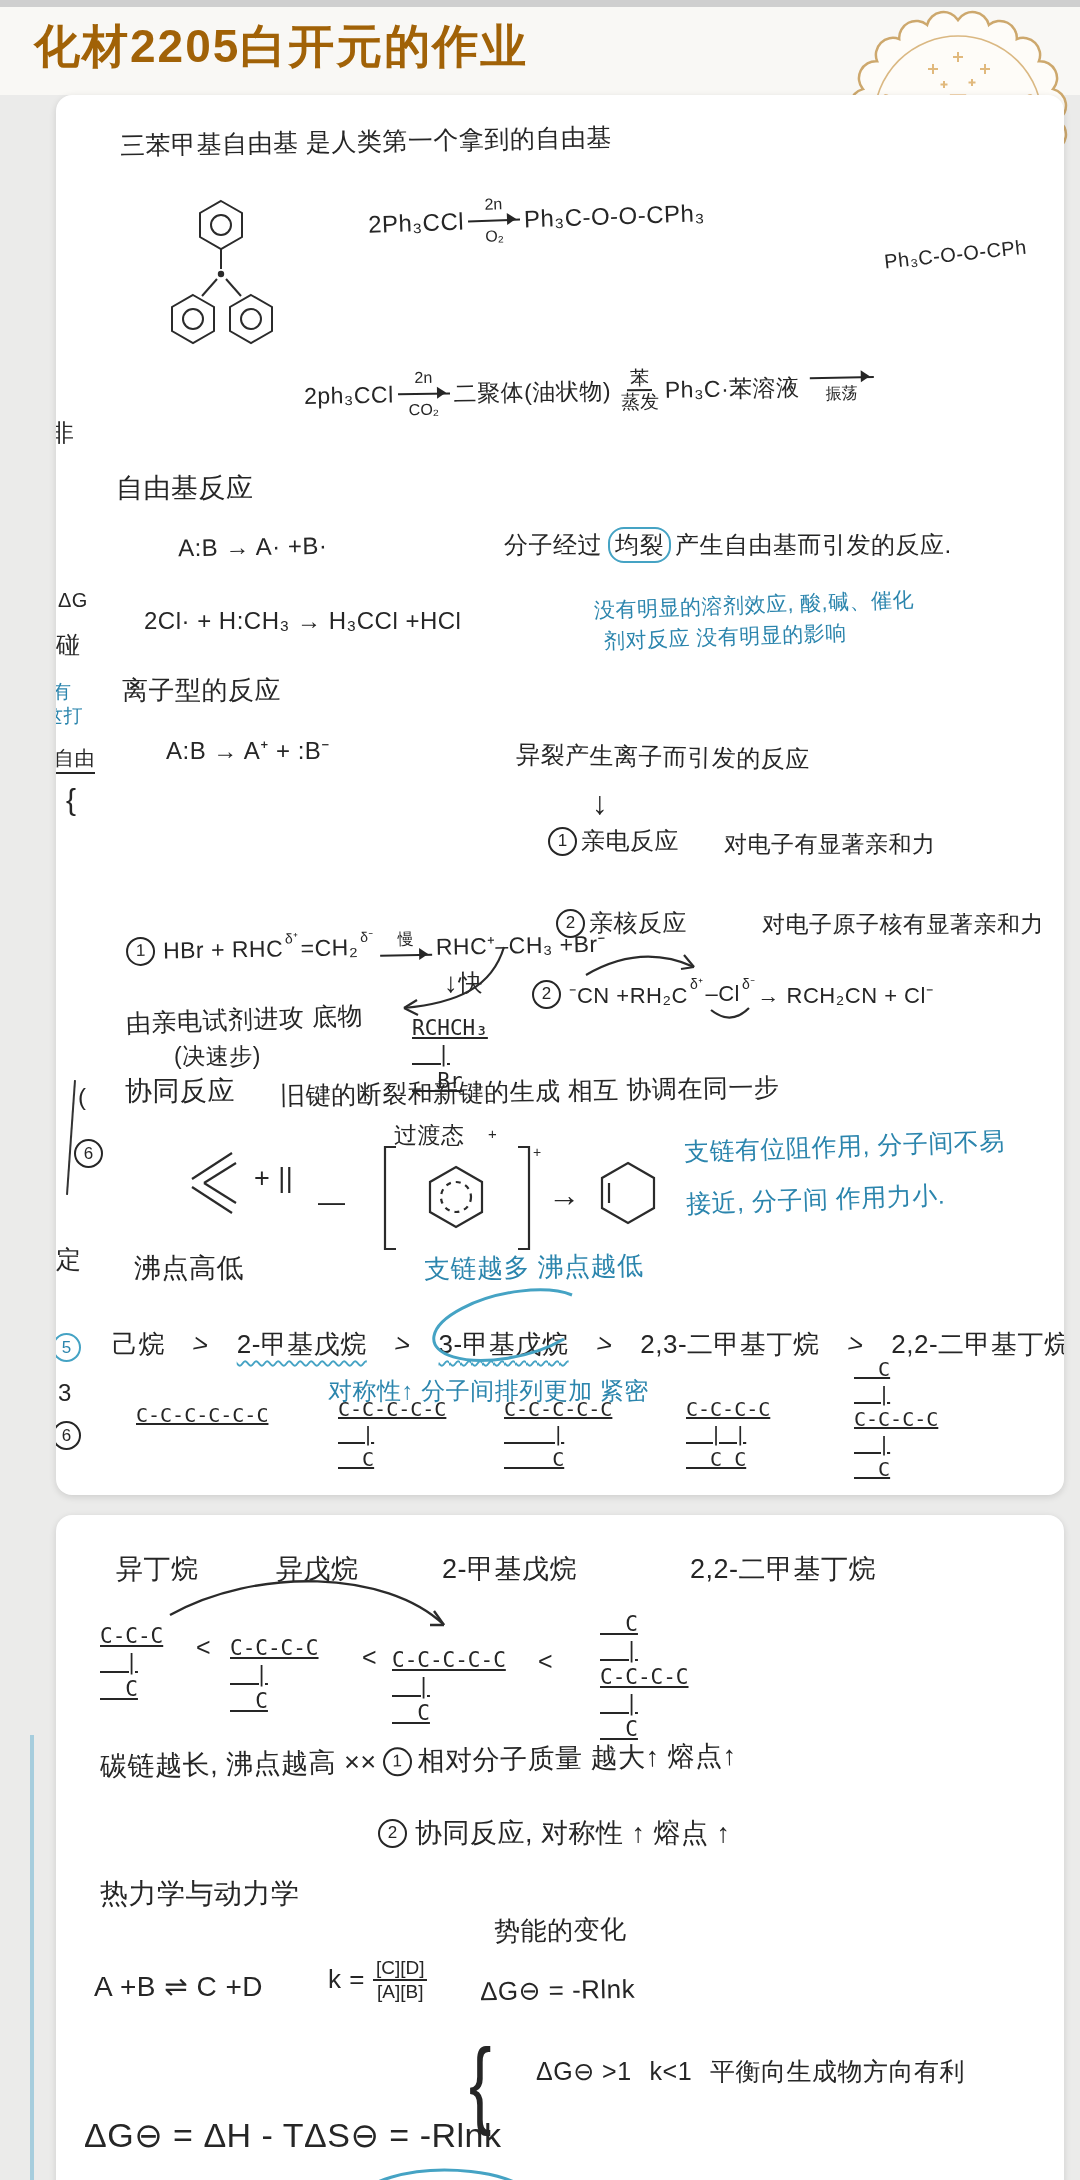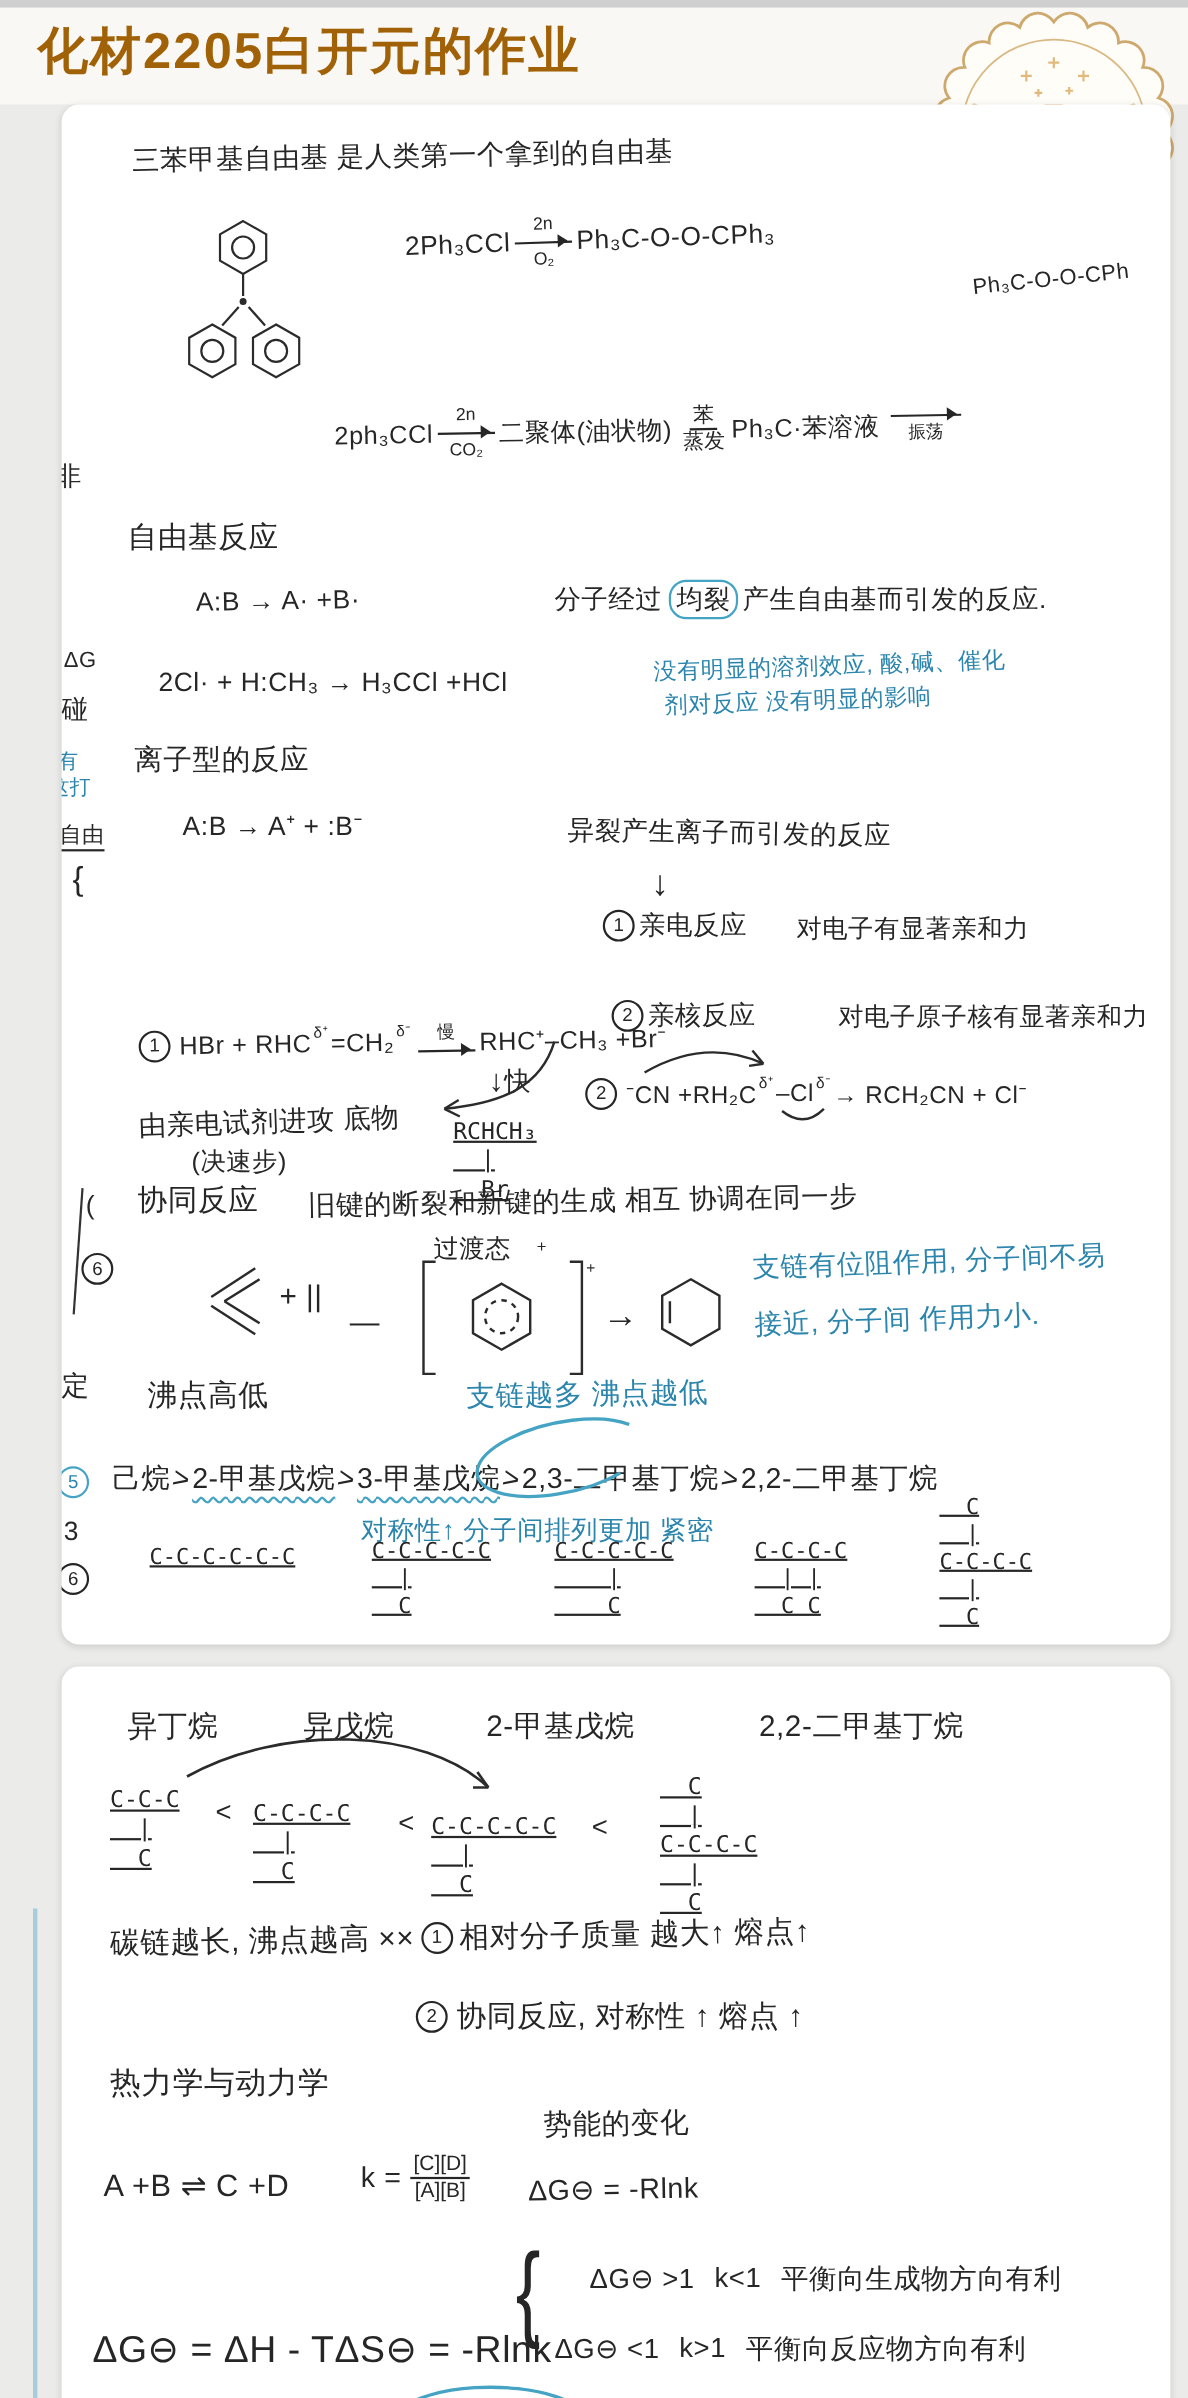--- a/index.html
+++ b/index.html
@@ -211,21 +211,21 @@
       <line x1="21" y1="42" x2="21" y2="62"></line>
     </g>
   </svg>
 
   <div class="abs hw blue rm2" style="left:628px;top:1035px;font-size:25px;">支链有位阻作用, 分子间不易</div>
   <div class="abs hw blue rm2" style="left:630px;top:1088px;font-size:25px;">接近, 分子间 作用力小.</div>
 
   <div class="abs hw" style="left:78px;top:1155px;font-size:27px;">沸点高低</div>
   <div class="abs hw blue rm1" style="left:368px;top:1155px;font-size:26px;">支链越多 沸点越低</div>
 
-  <div class="abs row" style="left:46px;top:1232px;gap:2px;">
+  <div class="abs row" style="left:56px;top:1232px;gap:28px;">
     <span class="hw" style="font-size:26px;">己烷</span>
     <span class="hw gt" style="font-size:26px;">&gt;</span>
     <span class="hw wavy" style="font-size:26px;">2-甲基戊烷</span>
     <span class="hw gt" style="font-size:26px;">&gt;</span>
     <span class="hw wavy" style="font-size:26px;">3-甲基戊烷</span>
     <span class="hw gt" style="font-size:26px;">&gt;</span>
     <span class="hw" style="font-size:26px;">2,3-二甲基丁烷</span>
     <span class="hw gt" style="font-size:26px;">&gt;</span>
     <span class="hw" style="font-size:26px;">2,2-二甲基丁烷</span>
   </div>
@@ -324,25 +324,20 @@
     </span>
   </div>
   <div class="abs hw rm1" style="left:424px;top:460px;font-size:26px;">ΔG⊖ = -Rlnk</div>
 
   <div class="abs hw" style="left:408px;top:520px;font-size:96px;font-weight:400;transform:scaleX(.7);line-height:1;">{</div>
   <div class="abs row" style="left:452px;top:540px;gap:18px;">
     <span class="hw" style="font-size:25px;margin-left:28px;">ΔG⊖ &gt;1</span>
     <span class="hw" style="font-size:25px;">k&lt;1</span>
     <span class="hw" style="font-size:25px;">平衡向生成物方向有利</span>
   </div>
-  <div class="abs row" style="left:448px;top:604px;gap:18px;">
-    <span class="hw" style="font-size:25px;">ΔG⊖ &lt;1</span>
-    <span class="hw" style="font-size:25px;">k&gt;1</span>
-    <span class="hw" style="font-size:25px;">平衡向反应物方向有利</span>
-  </div>
   <div class="abs hw" style="left:28px;top:600px;font-size:34px;">ΔG⊖ = ΔH - TΔS⊖ = -Rlnk</div>
 
   <svg class="abs" style="left:0;top:0;pointer-events:none;" width="1008" height="700" viewBox="0 0 1008 700">
     <g fill="none" stroke="#2b2b2b" stroke-width="2.4">
       <path d="M114,100 C200,52 330,55 388,110"></path>
       <path d="M388,110 L378,96 M388,110 L374,110"></path>
     </g>
     <g fill="none" stroke="#45a3c4" stroke-width="3">
       <path d="M300,690 a90,34 0 1 1 165,18"></path>
     </g>

